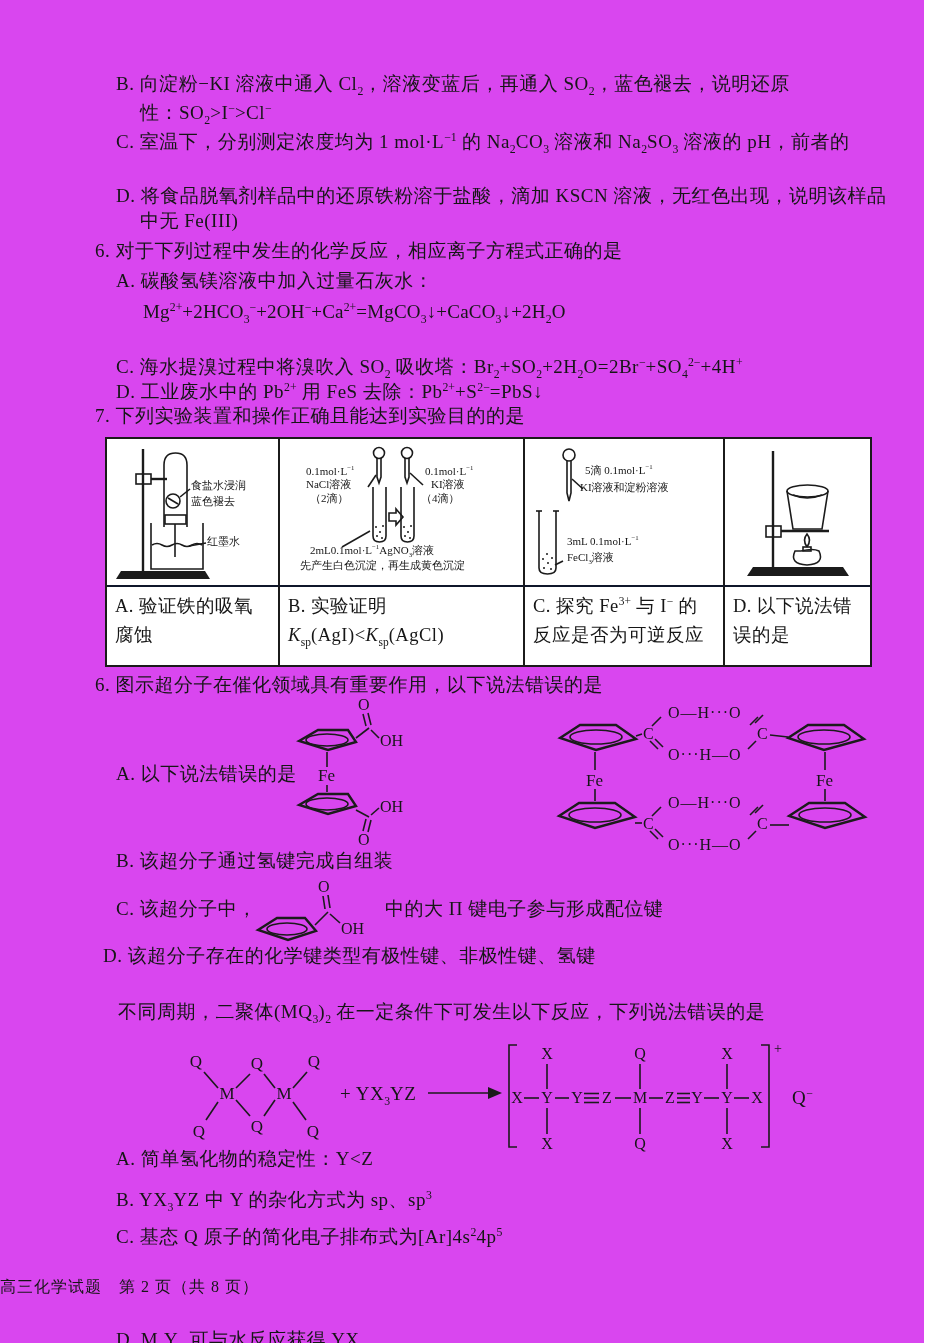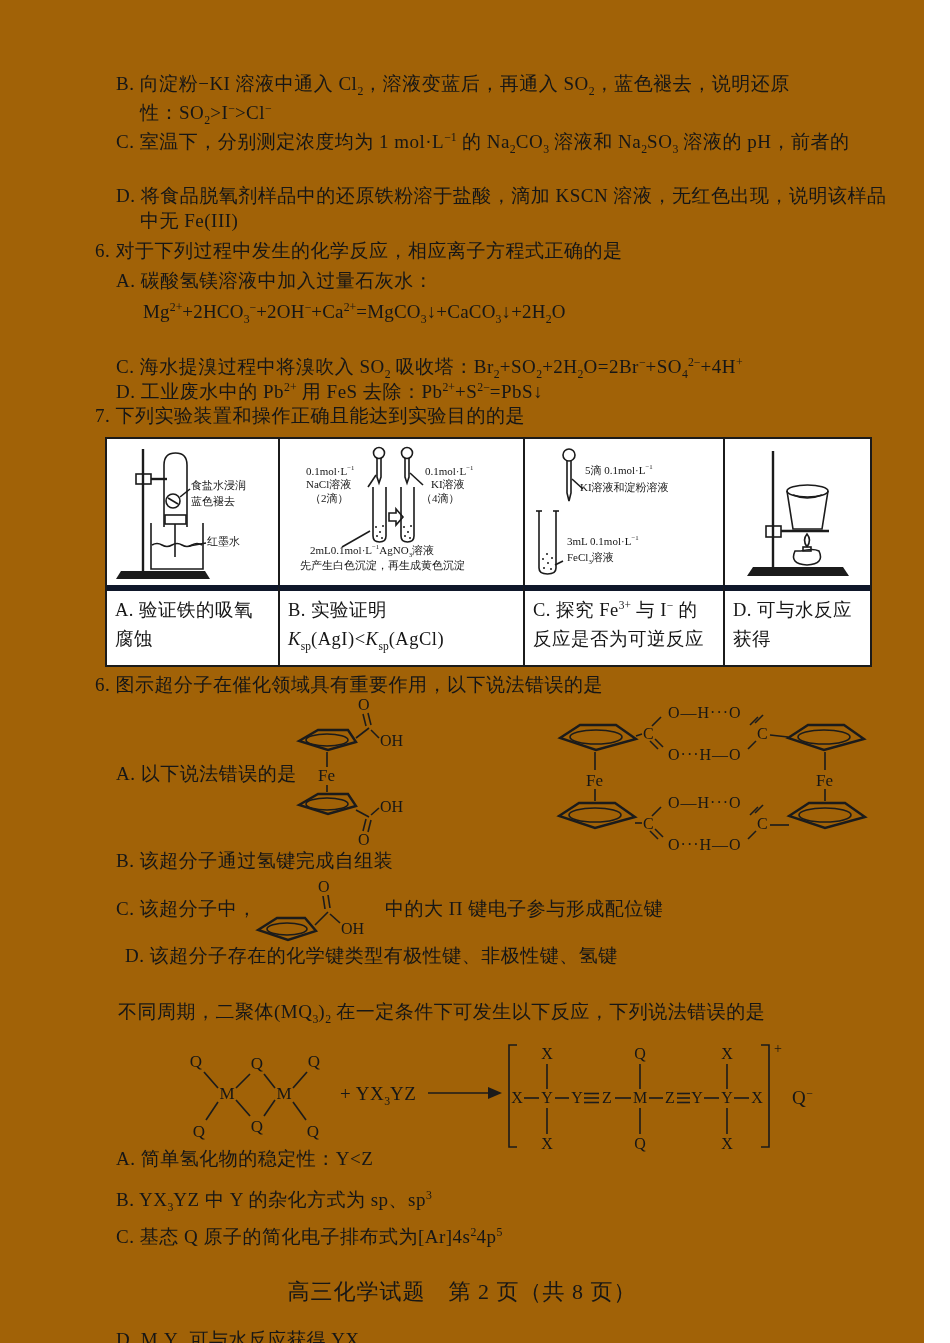--- a/index.html
+++ b/index.html
@@ -1,35 +1,35 @@
 <!DOCTYPE html>
 <html><head>
 <meta charset="utf-8">
 <style>
   *{margin:0;padding:0;box-sizing:border-box}
   html,body{background:#ffffff}
-  .page{position:relative;width:924px;height:1343px;background:#a16207;overflow:hidden;
+  .page{position:relative;width:924px;height:1343px;background:#d946ef;overflow:hidden;
         font-family:"Liberation Serif","DejaVu Serif",serif;color:#161616}
   .ln{position:absolute;white-space:nowrap;font-size:19px;line-height:23px;letter-spacing:.5px}
   .eq{letter-spacing:.2px}
   sub,sup{font-size:.62em;letter-spacing:0}
   .q7table{position:absolute;left:105px;top:437px;display:grid;
            grid-template-columns:171px 245px 200px 147px;grid-template-rows:146px 80px;
            border:2px solid #1b1b1b}
   .cell{position:relative;background:#fff}
   .cell.bl{border-left:2px solid #1b1b1b}
-  .cell.bt{border-top:6px solid #0f172a}
+  .cell.bt{border-top:2px solid #0f172a}
   .capc{padding:5px 8px 0 8px;font-size:18.5px;line-height:1.55;letter-spacing:.5px}
   .sl{position:absolute;font-size:11px;line-height:1.25;white-space:nowrap}
   svg{display:block}
   .bond{stroke:#1b1b1b;stroke-width:1.6;fill:none}
   .bold{stroke-width:2.4}
   .fillb{fill:#1b1b1b;stroke:none}
   svg text{fill:#161616;font-family:inherit}
-  .footer{position:absolute;left:0;right:0;text-align:center;font-size:22px;letter-spacing:1px}
+  .footer{position:absolute;left:0;right:0;font-size:16px;letter-spacing:1px}
 </style>
 </head>
 <body>
 
 <div class="page">
 
   <div class="ln" style="left:116px;top:72px">B. 向淀粉−KI 溶液中通入 Cl<sub>2</sub>，溶液变蓝后，再通入 SO<sub>2</sub>，蓝色褪去，说明还原</div>
   <div class="ln" style="left:140px;top:97px">性：SO<sub>2</sub>&gt;I<sup>−</sup>&gt;Cl<sup>−</sup></div>
   <div class="ln" style="left:116px;top:126px">C. 室温下，分别测定浓度均为 1 mol·L<sup>−1</sup> 的 Na<sub>2</sub>CO<sub>3</sub> 溶液和 Na<sub>2</sub>SO<sub>3</sub> 溶液的 pH，前者的</div>
   <div class="ln" style="left:116px;top:184px">D. 将食品脱氧剂样品中的还原铁粉溶于盐酸，滴加 KSCN 溶液，无红色出现，说明该样品</div>
@@ -139,21 +139,21 @@
         <path class="bond" d="M70,112 Q64,125 82,126 Q100,125 94,112 Q88,109 76,112 Z"></path>
       </svg>
     </div>
 
     <div class="cell bt capc">A. 验证铁的吸氧腐蚀</div>
     <div class="cell bl bt capc">
       <div>B. 实验证明</div>
       <div><i>K</i><sub>sp</sub>(AgI)&lt;<i>K</i><sub>sp</sub>(AgCl)</div>
     </div>
     <div class="cell bl bt capc">C. 探究 Fe<sup>3+</sup> 与 I<sup>−</sup> 的反应是否为可逆反应</div>
-    <div class="cell bl bt capc">D. 可与水反应获得</div>
+    <div class="cell bl bt capc">D. 以下说法错误的是</div>
   </div>
 
   <div class="ln" style="left:95px;top:673px">6. 图示超分子在催化领域具有重要作用，以下说法错误的是</div>
   <div class="ln" style="left:116px;top:762px">A. 以下说法错误的是</div>
 
   <svg width="175" height="150" viewBox="0 0 175 150" style="position:absolute;left:282px;top:697px">
     <polygon class="bond bold" points="17,44 36,33 66,33 74,45 46,53"></polygon>
     <ellipse class="bond" cx="45" cy="43" rx="21" ry="6"></ellipse>
     <polygon class="bond bold" points="17,108 36,97 66,97 74,109 46,117"></polygon>
     <ellipse class="bond" cx="45" cy="107" rx="21" ry="6"></ellipse>
@@ -225,21 +225,21 @@
     <ellipse class="bond" cx="39" cy="51" rx="20" ry="6"></ellipse>
     <line class="bond" x1="67" y1="47" x2="80" y2="34"></line>
     <line class="bond" x1="77" y1="31" x2="75" y2="18"></line>
     <line class="bond" x1="82" y1="30" x2="80" y2="17"></line>
     <line class="bond" x1="82" y1="36" x2="92" y2="45"></line>
     <text x="70" y="14" font-size="16">O</text>
     <text x="93" y="56" font-size="16">OH</text>
   </svg>
 
   <div class="ln" style="left:385px;top:897px">中的大 Π 键电子参与形成配位键</div>
-  <div class="ln" style="left:125px;top:944px">D. 该超分子存在的化学键类型有极性键、非极性键、氢键</div>
+  <div class="ln" style="left:103px;top:944px">D. 该超分子存在的化学键类型有极性键、非极性键、氢键</div>
 
   <div class="ln" style="left:118px;top:1000px">不同周期，二聚体(MQ<sub>3</sub>)<sub>2</sub> 在一定条件下可发生以下反应，下列说法错误的是</div>
 
   <svg width="185" height="95" viewBox="0 0 185 95" style="position:absolute;left:158px;top:1046px">
     <text x="69" y="53" font-size="17" text-anchor="middle">M</text>
     <text x="126" y="53" font-size="17" text-anchor="middle">M</text>
     <text x="38" y="21" font-size="17" text-anchor="middle">Q</text>
     <text x="99" y="23" font-size="17" text-anchor="middle">Q</text>
     <text x="156" y="21" font-size="17" text-anchor="middle">Q</text>
     <text x="41" y="91" font-size="17" text-anchor="middle">Q</text>

